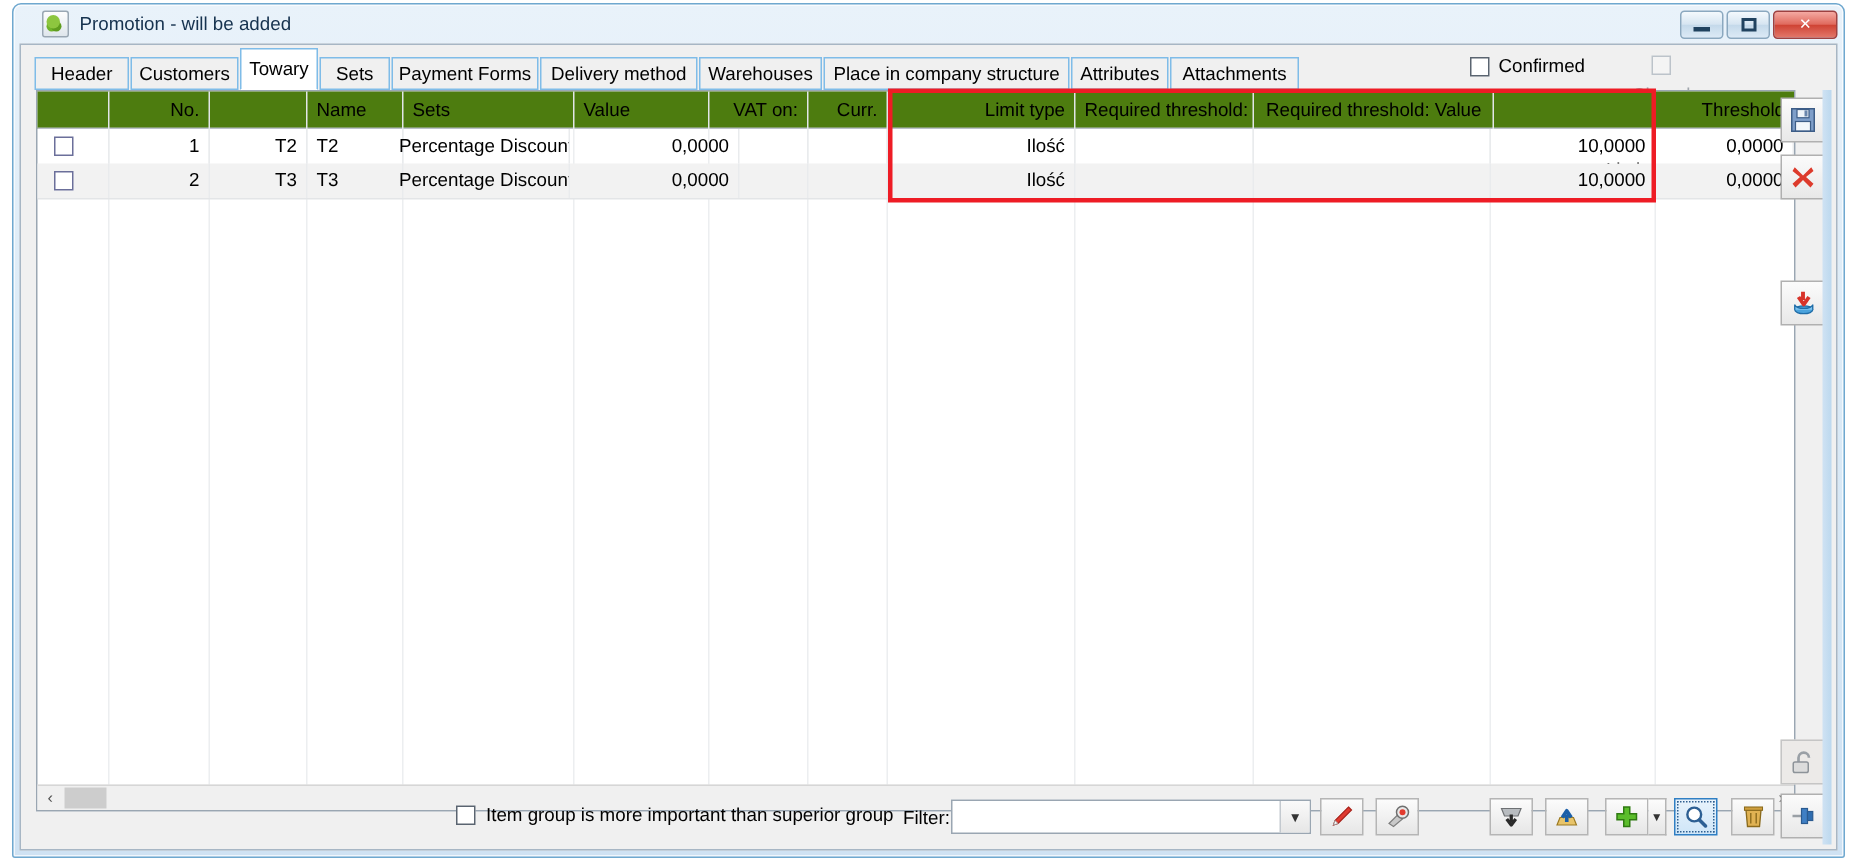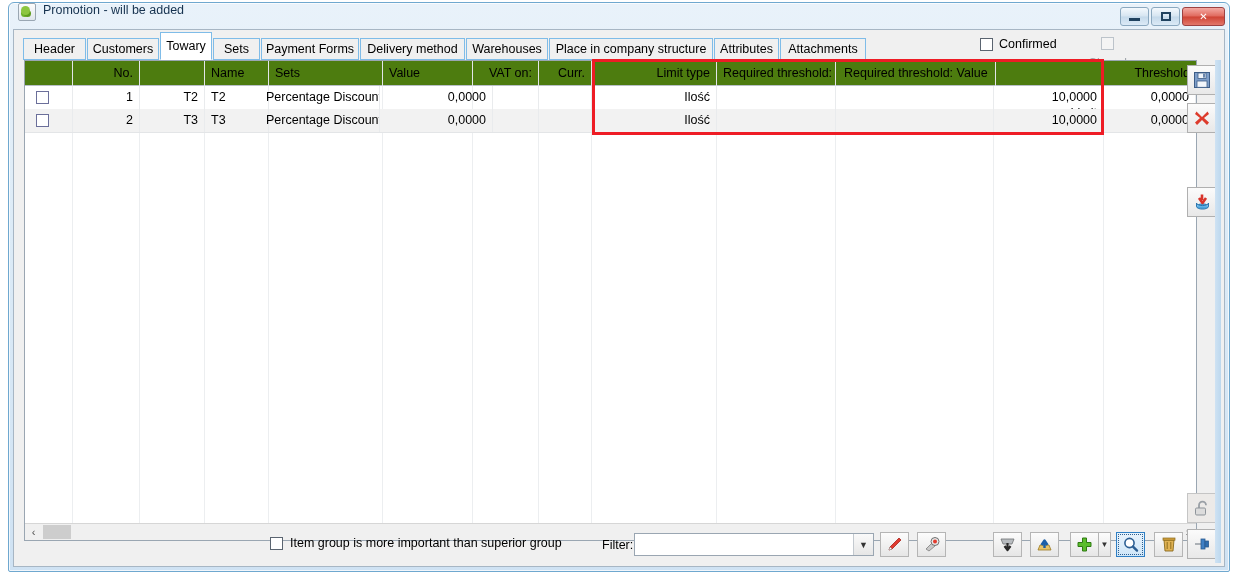--- a/index.html
+++ b/index.html
@@ -12,22 +12,22 @@
   
   .window{
     position:absolute;left:8px;top:2px;width:1222px;height:570px;
     background:linear-gradient(to bottom,#e9f2fa 0%,#dcebf7 40%,#cfe2f3 100%);
     border:1px solid #6fa8cf;
     border-radius:6px 6px 2px 2px;
     box-sizing:border-box;
     box-shadow:0 0 0 1px rgba(255,255,255,.7) inset;
   }
   .titlebar{
-    position:absolute;left:0;top:0;right:0;height:26px;
-    display:flex;align-items:flex-start;
+    position:absolute;left:10px;top:0;right:0;height:26px;
+    display:flex;align-items:center;
   }
   .app-icon{
     width:16px;height:16px;margin-left:9px;margin-right:7px;
     position:relative;flex:none;
     background:linear-gradient(to bottom,#fdfdfd,#dfe6ec);
     border:1px solid #9aa7b3;border-radius:2px;
   }
   .app-icon:before{
     content:"";position:absolute;left:2px;top:2px;width:9px;height:9px;
     background:#8dc63f;border-radius:50%;
@@ -123,21 +123,21 @@
   }
   .hs-arrow{
     position:absolute;top:0;width:17px;height:16px;
     display:flex;align-items:center;justify-content:center;
     font-size:11px;color:#505050;
   }
   .hs-thumb{position:absolute;left:18px;top:1px;width:28px;height:14px;background:#cdcdcd;}
 
   
   .bottombar{position:absolute;left:0;bottom:0;right:0;height:43px;}
-  .botcheck{position:absolute;left:256px;top:13px;display:flex;align-items:center;gap:7px;
+  .botcheck{position:absolute;left:290px;top:13px;display:flex;align-items:center;gap:7px;
     width:300px;overflow:hidden;white-space:nowrap;font-size:12.5px;}
   .filterlbl{position:absolute;left:588px;top:15px;font-size:12.5px;}
   .combo{
     position:absolute;left:620px;top:10px;width:240px;height:23px;
     border:1px solid #9aa6b2;background:#fff;box-sizing:border-box;
     display:flex;align-items:stretch;
   }
   .combo input{
     flex:1;border:none;outline:none;height:100%;padding:0 4px;
     font-family:inherit;font-size:12.5px;background:transparent;

